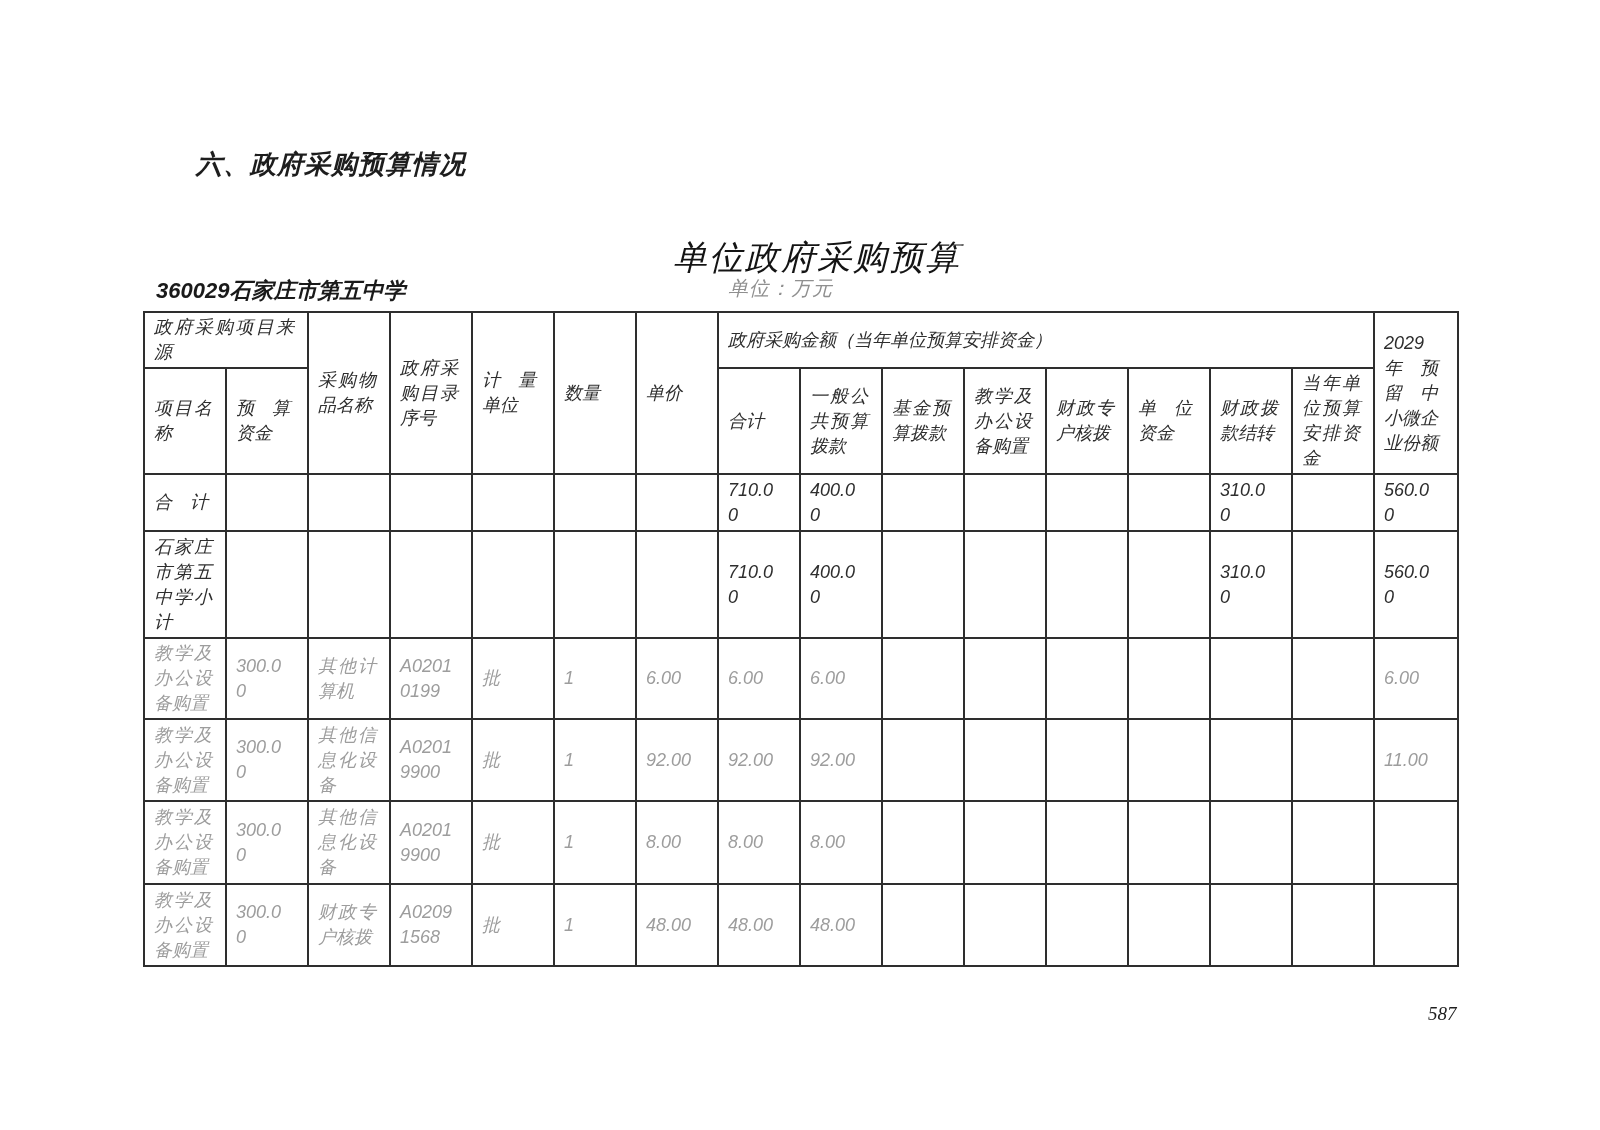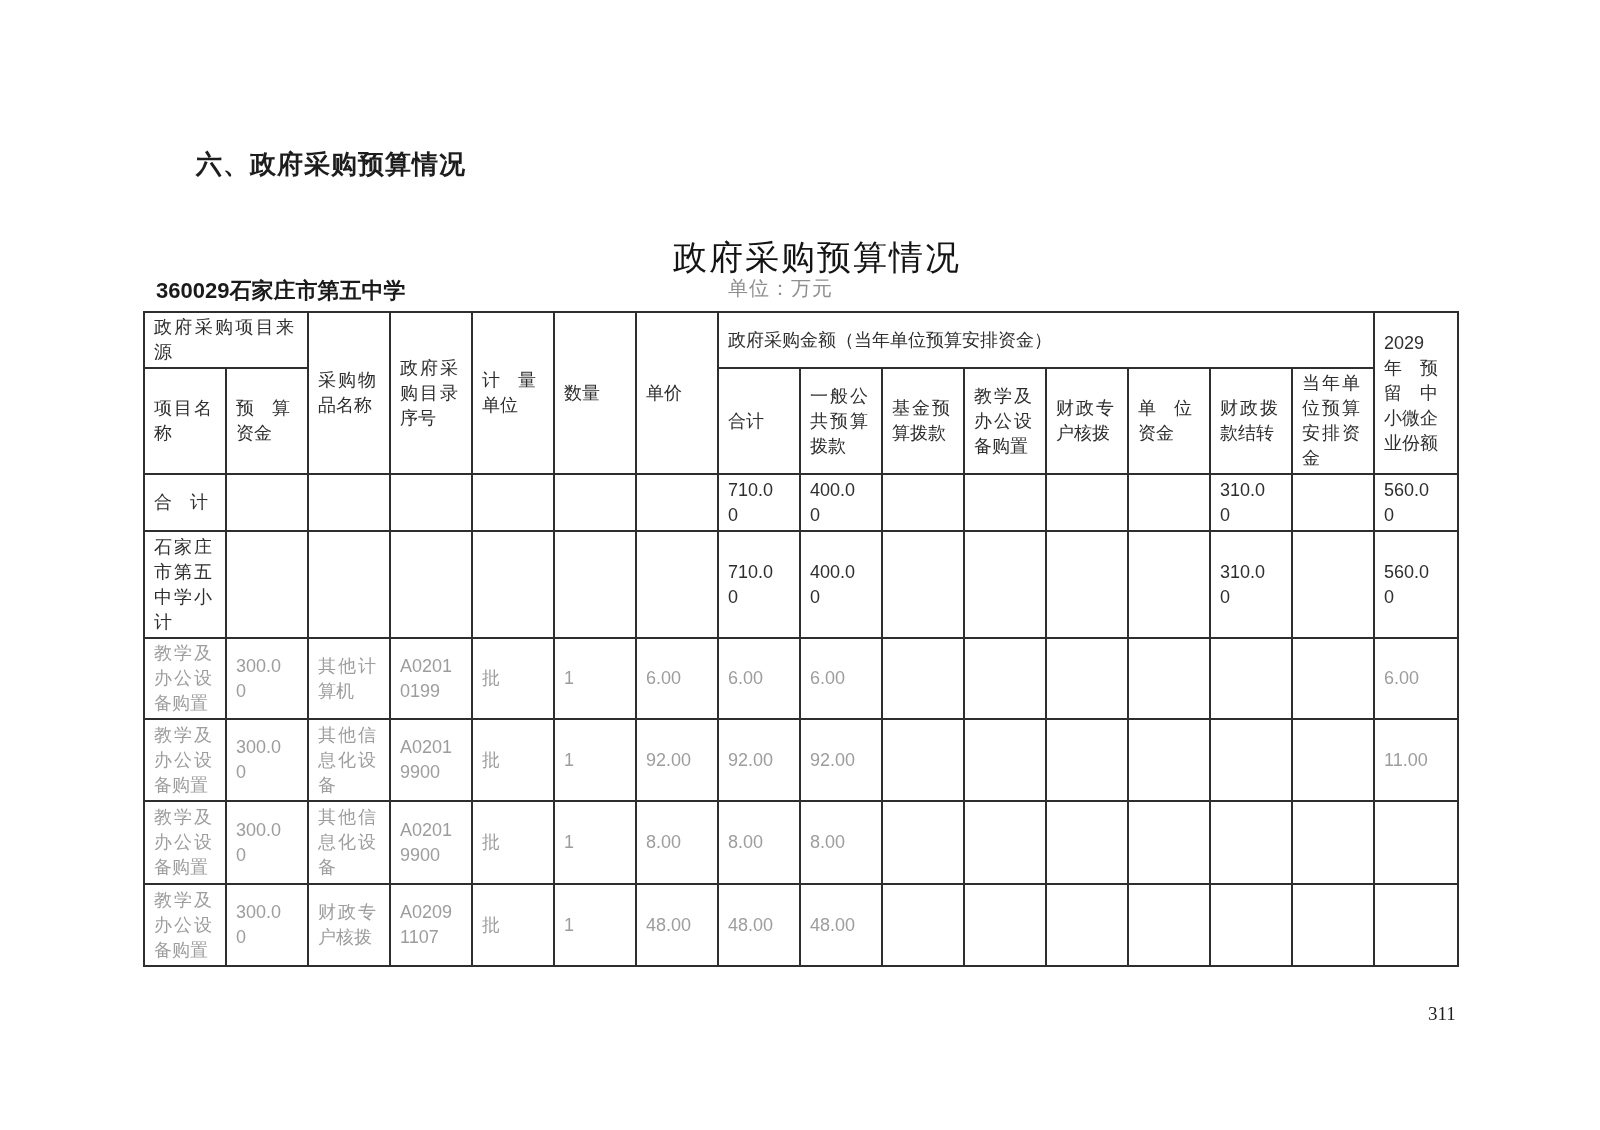--- a/index.html
+++ b/index.html
@@ -7,20 +7,21 @@
     padding: 0;
     background: #ffffff;
   }
   .page {
     position: relative;
     width: 1600px;
     height: 1130px;
     background: #ffffff;
     overflow: hidden;
     font-family: "Liberation Sans", sans-serif;
+    font-style: italic;
   }
   .section-heading {
     position: absolute;
     left: 196px;
     top: 148px;
     margin: 0;
     font-size: 26px;
     line-height: 1.3;
     font-weight: 700;
     color: #1d1d1d;
@@ -112,21 +113,21 @@
   }
 </style>
 </head>
 <body>
 
 <div class="page">
 
   <h2 class="section-heading">六、政府采购预算情况</h2>
 
 
-  <div class="table-title">政府采购预算情况</div>
+  <div class="table-title">单位政府采购预算</div>
 
   <div class="unit-code">360029石家庄市第五中学</div>
   <div class="unit-note">单位：万元</div>
 
   <table class="budget">
     <colgroup>
       <col>
         <col>
         <col>
         <col>
@@ -278,32 +279,32 @@
           <td></td>
           <td></td>
           <td></td>
         </tr>
         <tr class="detail">
           <td>教学及办公设备购置</td>
           <td>300.0
 0</td>
           <td>财政专户核拨</td>
           <td>A0209
-1107</td>
+1568</td>
           <td>批</td>
           <td>1</td>
           <td>48.00</td>
           <td>48.00</td>
           <td>48.00</td>
           <td></td>
           <td></td>
           <td></td>
           <td></td>
           <td></td>
           <td></td>
           <td></td>
         </tr>
       </tbody>
   </table>
 
-  <div class="page-number">311</div>
+  <div class="page-number">587</div>
 
 </div>
 
 </body></html>

